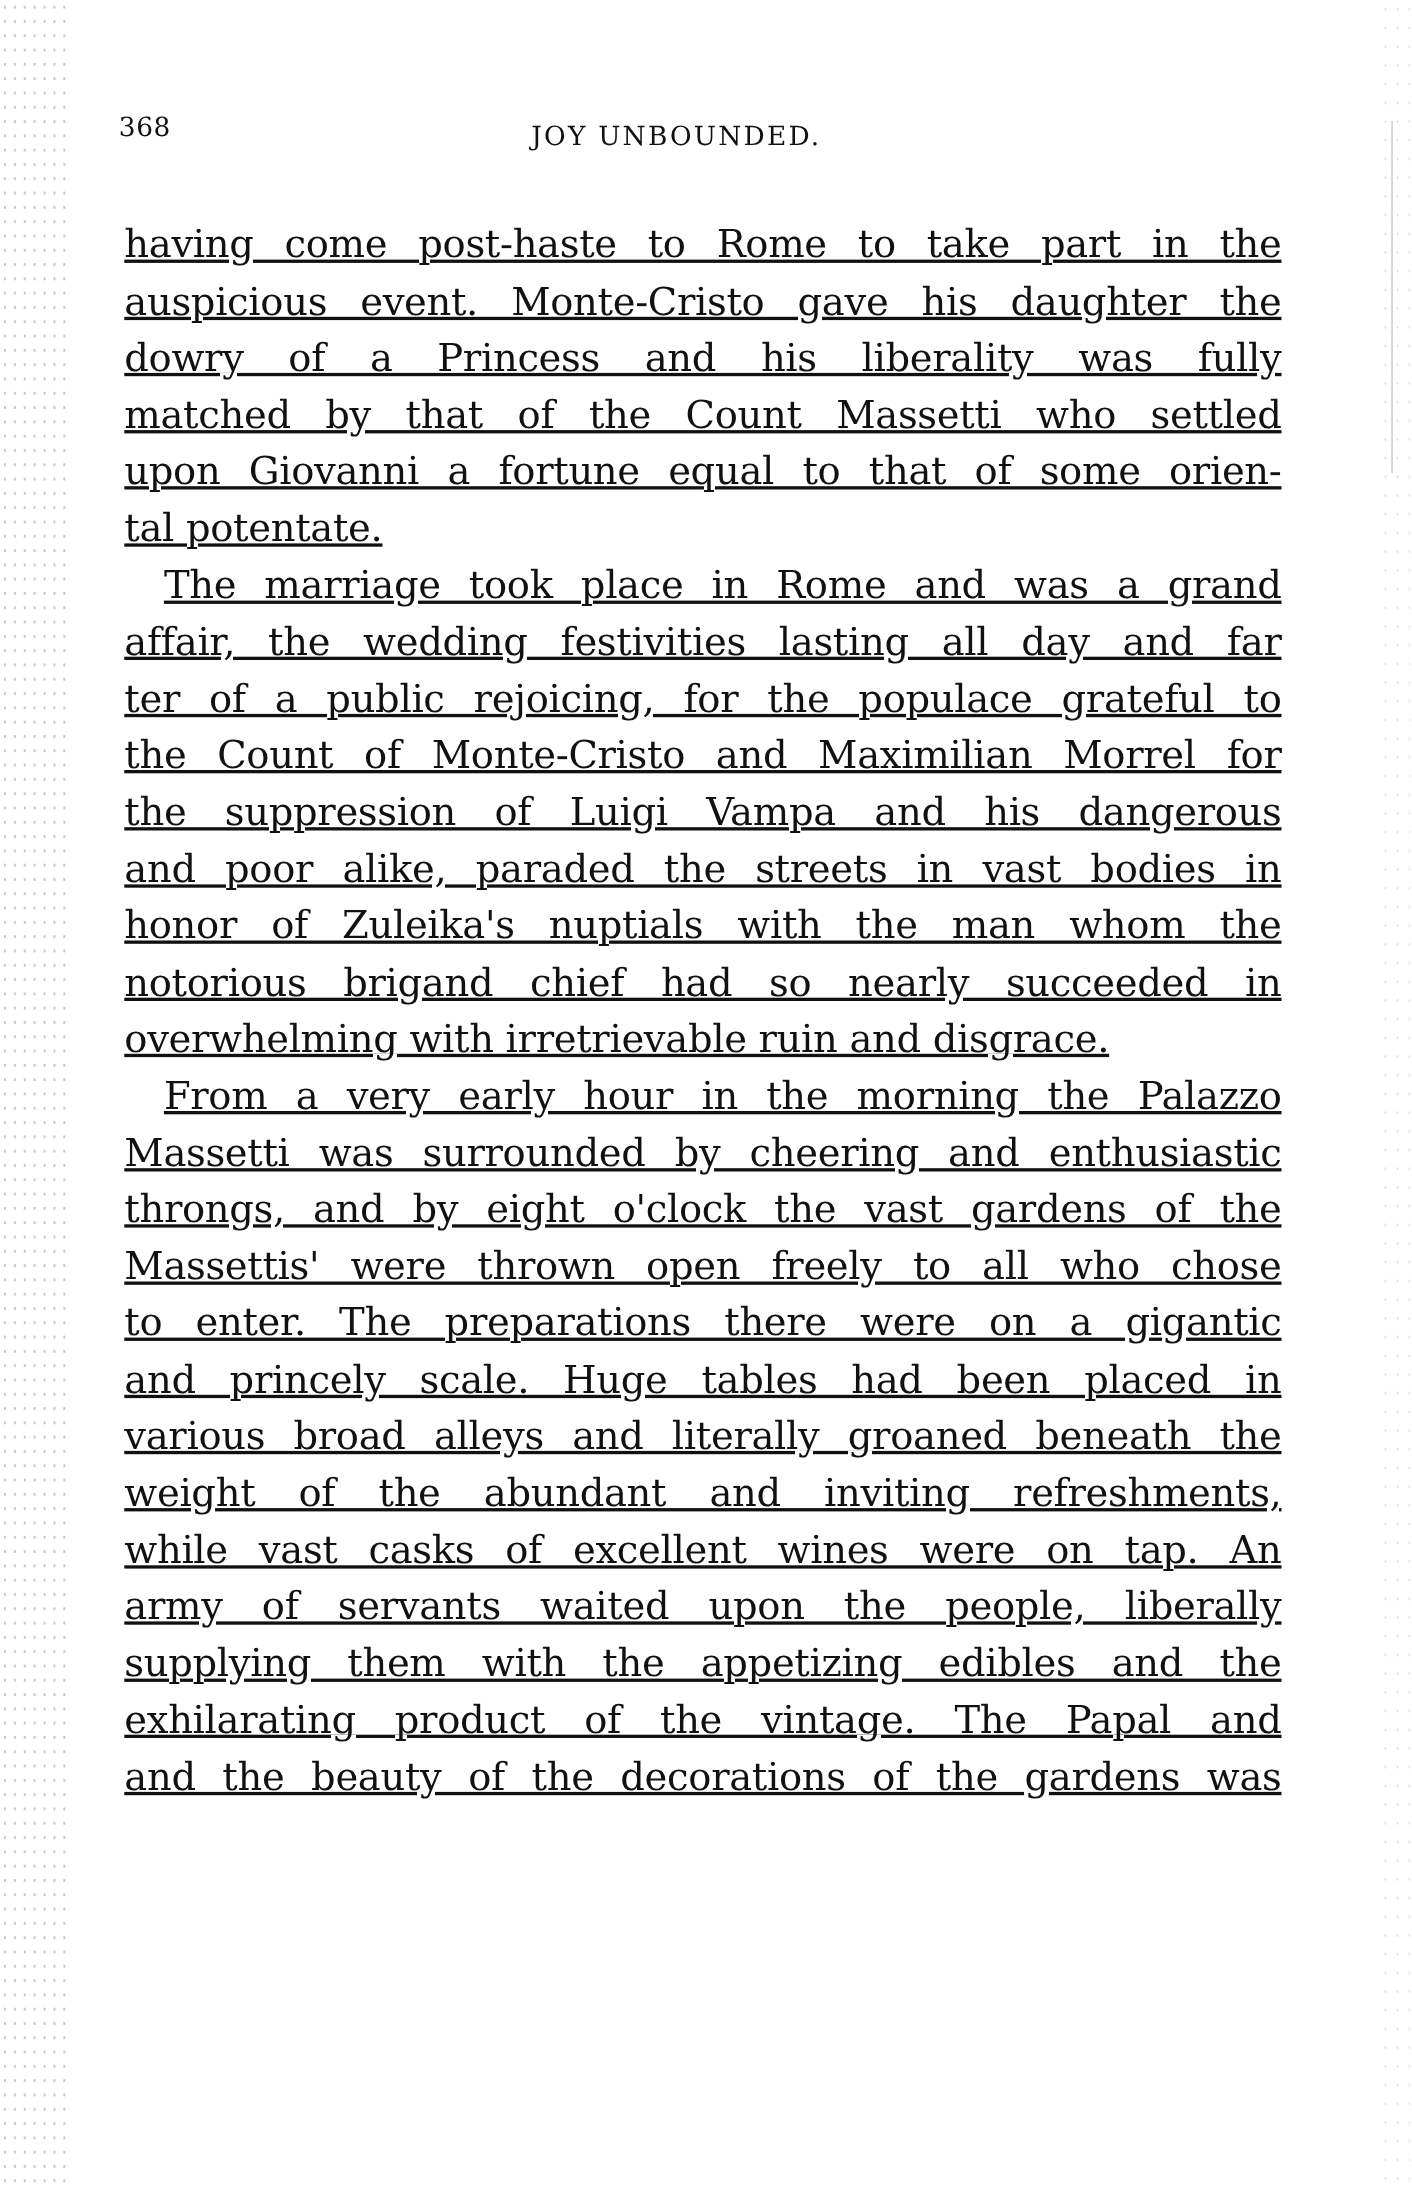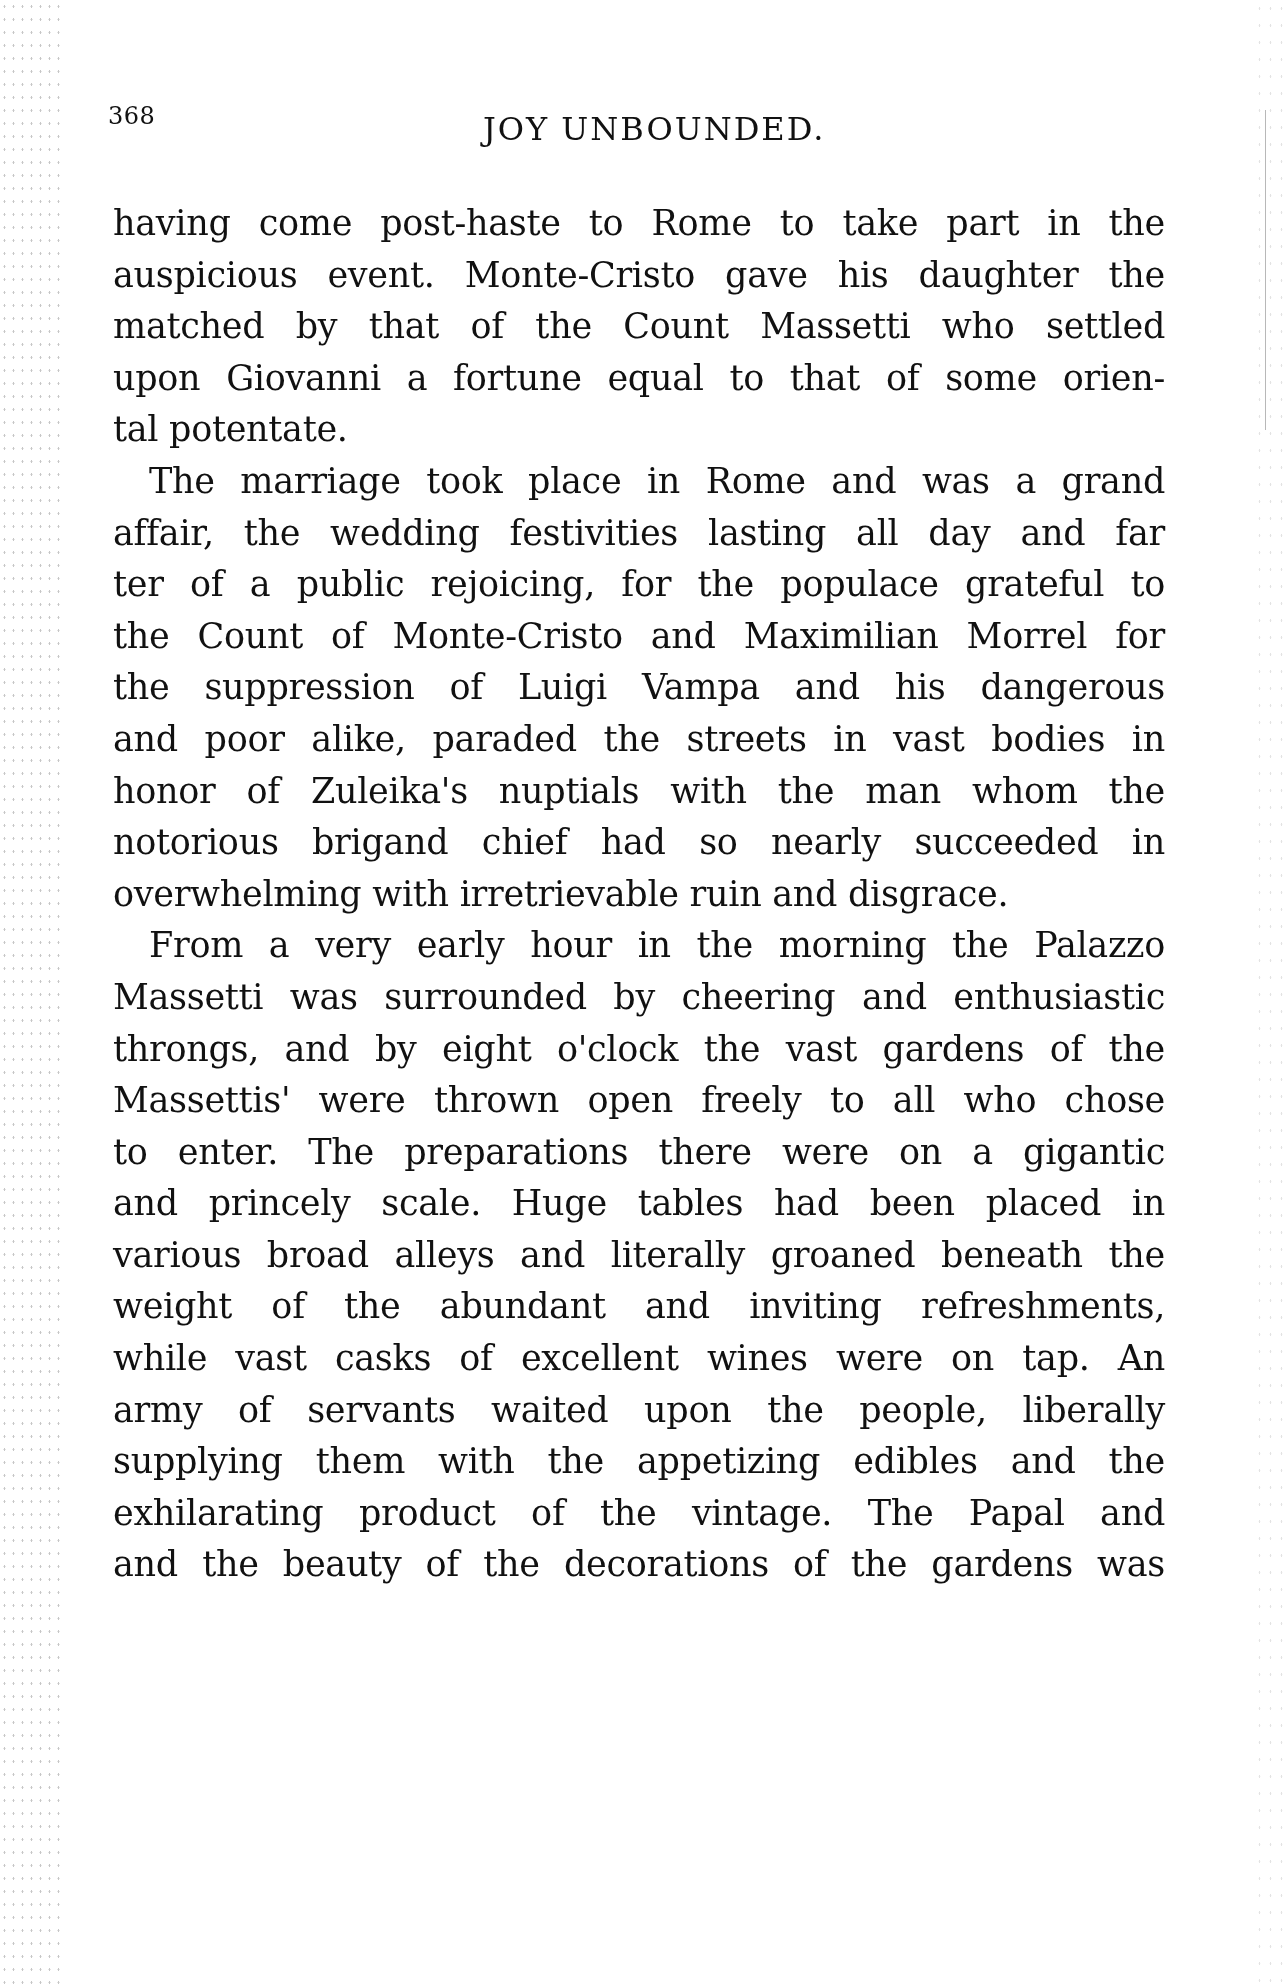--- a/index.html
+++ b/index.html
@@ -29,24 +29,24 @@
     }
     .header {
       position: absolute; left: 108px; top: 102px; width: 1060px; height: 40px;
     }
     .page-number {
       position: absolute; left: 0; top: 0;
       font-size: 24px; letter-spacing: 0.5px;
     }
     .running-title {
       position: absolute; left: 375px; top: 8px;
-      font-size: 32px; letter-spacing: 2px;
+      font-size: 24px; letter-spacing: 2px;
     }
     .text-block {
-      position: absolute; left: 113px; top: 198px; width: 1052px;
+      position: absolute; left: 113px; top: 198px; width: 1052px; text-decoration: underline;
     }
     .line {
       height: 51.6px; line-height: 51.6px;
       font-size: 35px;
       white-space: nowrap;
       text-align: justify;
       text-align-last: justify;
       letter-spacing: -0.3px;
     }
     .line.indent { padding-left: 36px; }
@@ -61,20 +61,21 @@
 
 <div class="header">
   <span class="page-number">368</span>
   <span class="running-title">JOY UNBOUNDED.</span>
 </div>
 
 <div class="text-block" id="text-block">
     <div>
       <div class="line">having come post-haste to Rome to take part in the</div>
       <div class="line">auspicious event. Monte-Cristo gave his daughter the</div>
+      <div class="line">dowry of a Princess and his liberality was fully</div>
       <div class="line">matched by that of the Count Massetti who settled</div>
       <div class="line">upon Giovanni a fortune equal to that of some orien-</div>
       <div class="line last">tal potentate.</div>
     </div>
     <div>
       <div class="line indent">The marriage took place in Rome and was a grand</div>
       <div class="line">affair, the wedding festivities lasting all day and far</div>
       <div class="line">ter of a public rejoicing, for the populace grateful to</div>
       <div class="line">the Count of Monte-Cristo and Maximilian Morrel for</div>
       <div class="line">the suppression of Luigi Vampa and his dangerous</div>

